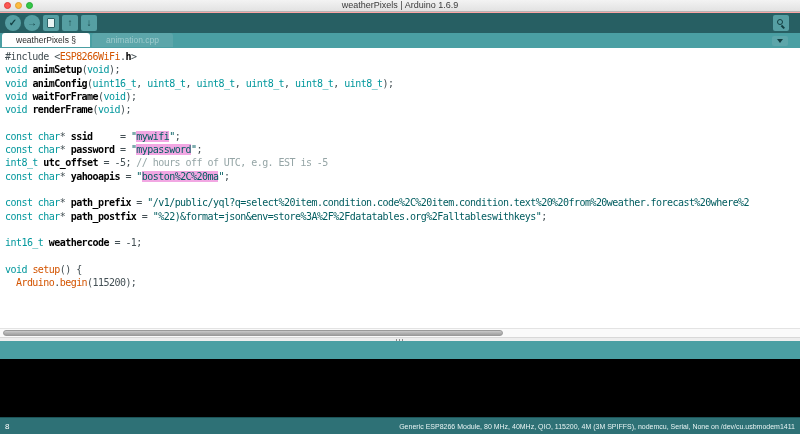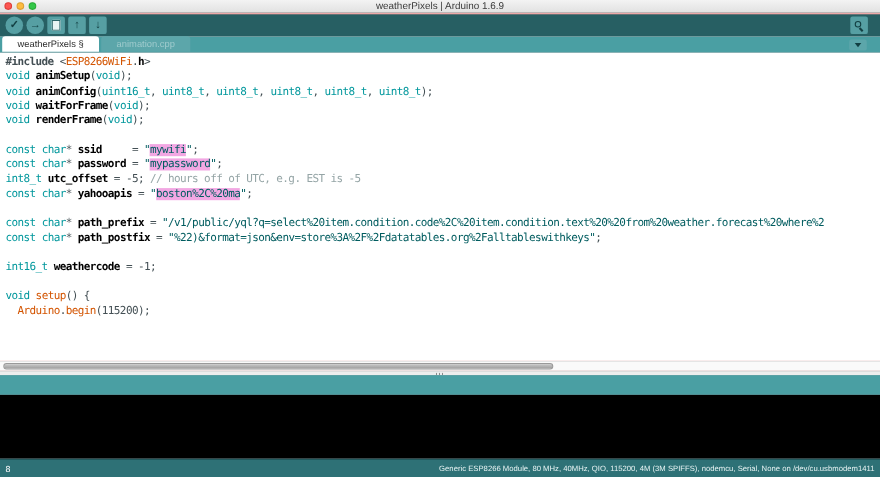--- a/index.html
+++ b/index.html
@@ -49,21 +49,21 @@
     overflow:hidden; cursor:text; }
   .code { padding:3px 0 0 5px; font-family:"DejaVu Sans Mono", monospace; font-size:10px;
     letter-spacing:-0.55px; }
   .code-line { height:13.3px; white-space:pre; }
   .tok-k { color:#00979c; }
   .tok-f { color:#d35400; }
   .tok-i { color:#000000; font-weight:bold; }
   .tok-s { color:#005c5f; }
   .tok-m { color:#95a5a6; }
   .tok-o { color:#434f54; }
-  .tok-p { color:#434f54; font-weight:bold; }
+  .tok-p { color:#434f54; font-weight:normal; }
   .hl { background:#f2a7e3; }
 
   
   .hscroll { position:absolute; top:328px; left:0; width:800px; height:9px; background:#fafafa;
     border-top:1px solid #e3e3e3; }
   .hthumb { position:absolute; top:1px; left:3px; width:500px; height:6px; border-radius:3px;
     background:linear-gradient(#c9c9c9,#9e9e9e); border:1px solid #9a9a9a; cursor:pointer; }
 
   
   .divider { position:absolute; top:337px; left:0; width:800px; height:4px; background:#ededed;

